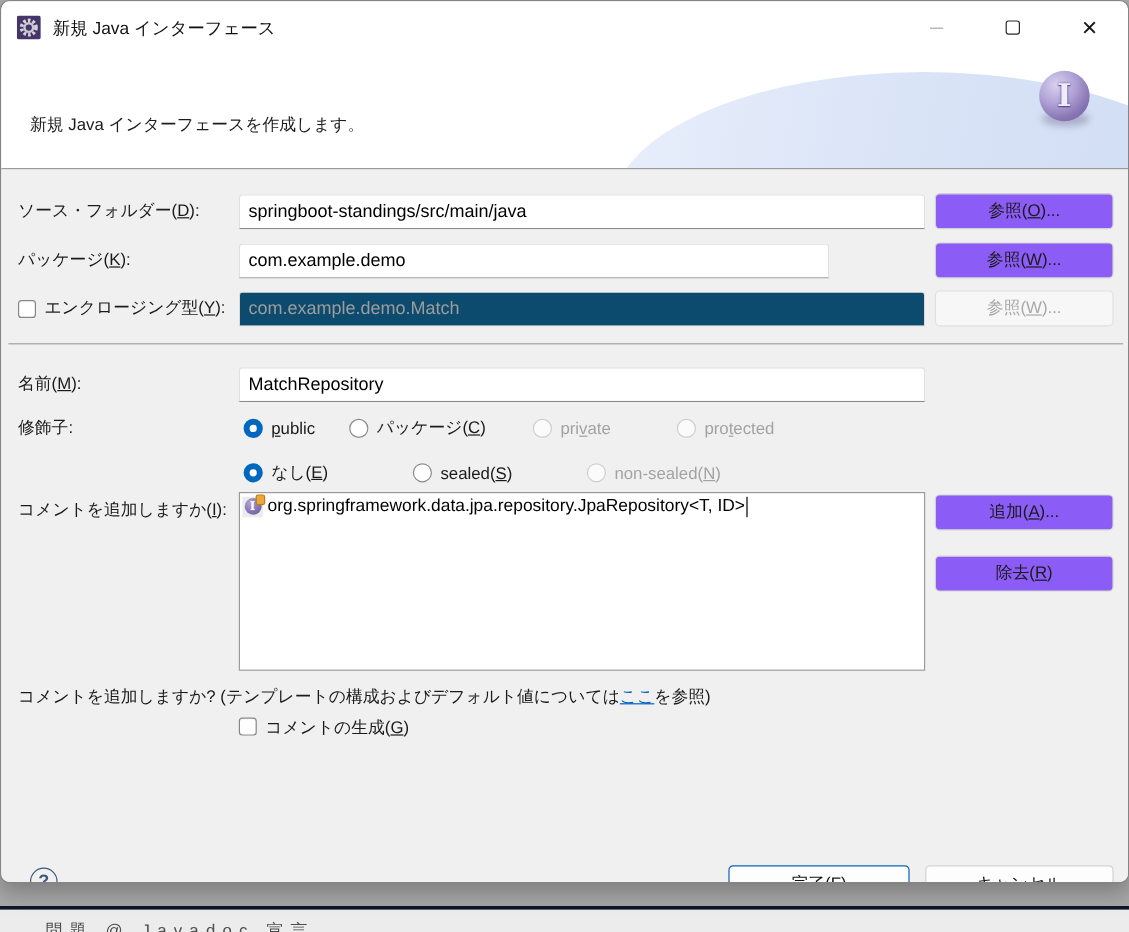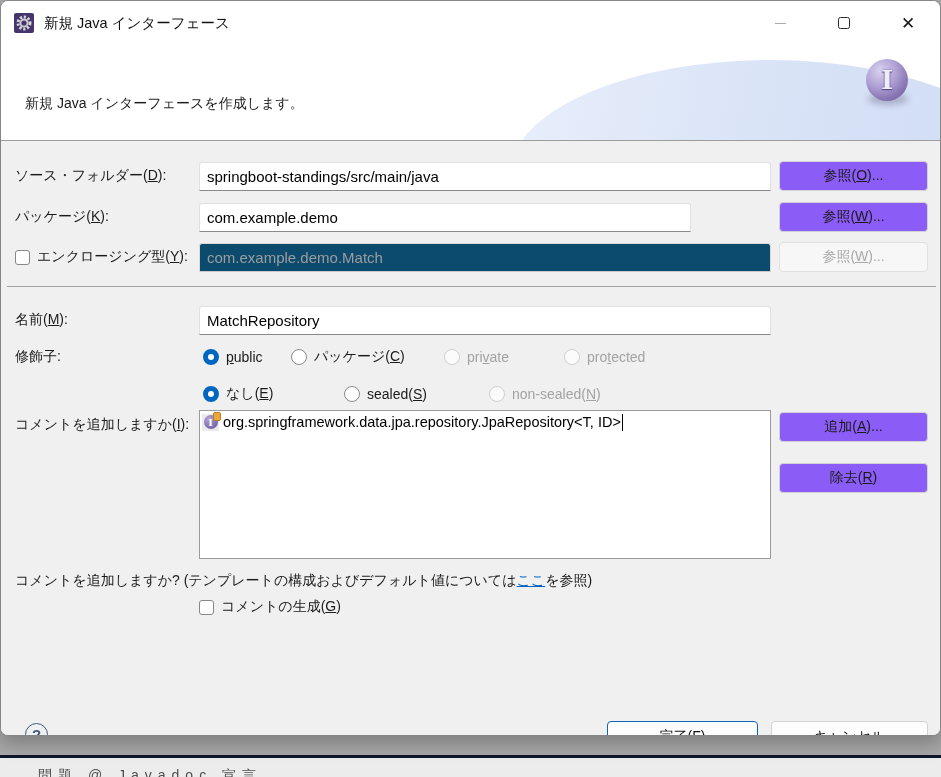--- a/index.html
+++ b/index.html
@@ -61,21 +61,21 @@
   .item-icon { width:14px; height:14px; border-radius:50%; background:radial-gradient(circle at 35% 30%, #b3a4d8, #7citem 0%, #6d5ba5);
                background:radial-gradient(circle at 35% 30%, #b3a4d8 0%, #8374b4 55%, #655397 100%);
                color:#fff; font:bold 10px "DejaVu Serif",serif; display:flex; align-items:center; justify-content:center; }
   .item-icon-bg::after { content:""; position:absolute; top:-2px; right:-2px; width:6px; height:7px; background:#eba63c; border:1px solid #b97f1e; border-radius:2px; }
   .item-text { margin-left:4px; font-size:14.5px; color:#000; white-space:nowrap; }
   .caret { width:1px; height:17px; background:#000; margin-left:1px; }
 
   .comment-line { position:absolute; left:14px; top:430px; white-space:nowrap; }
   .link { color:#0563c1; text-decoration:underline; cursor:pointer; }
 
-  .gen-row { position:absolute; left:198px; top:456px; display:flex; align-items:center; gap:7px; }
+  .gen-row { position:absolute; left:198px; top:456px; display:flex; align-items:flex-start; gap:7px; }
 
   .help-circle { position:absolute; left:24px; top:581px; width:23px; height:23px; border:1px solid #3d5a80; border-radius:50%; color:#3d5a80; display:flex; align-items:center; justify-content:center; font-size:15px; font-weight:bold; }
   .footer-btn { position:absolute; top:579px; height:31px; background:#fdfdfd; border:1px solid #d2d2d2; border-radius:4px; font-size:14px; color:#111; display:flex; align-items:center; justify-content:center; }
   .footer-btn.default { left:606px; width:151px; border:1.5px solid #0c63ba; }
   .footer-btn.cancel { left:770px; width:157px; }
 
   u { text-decoration:underline; }
 </style>
 </head>
 <body>

